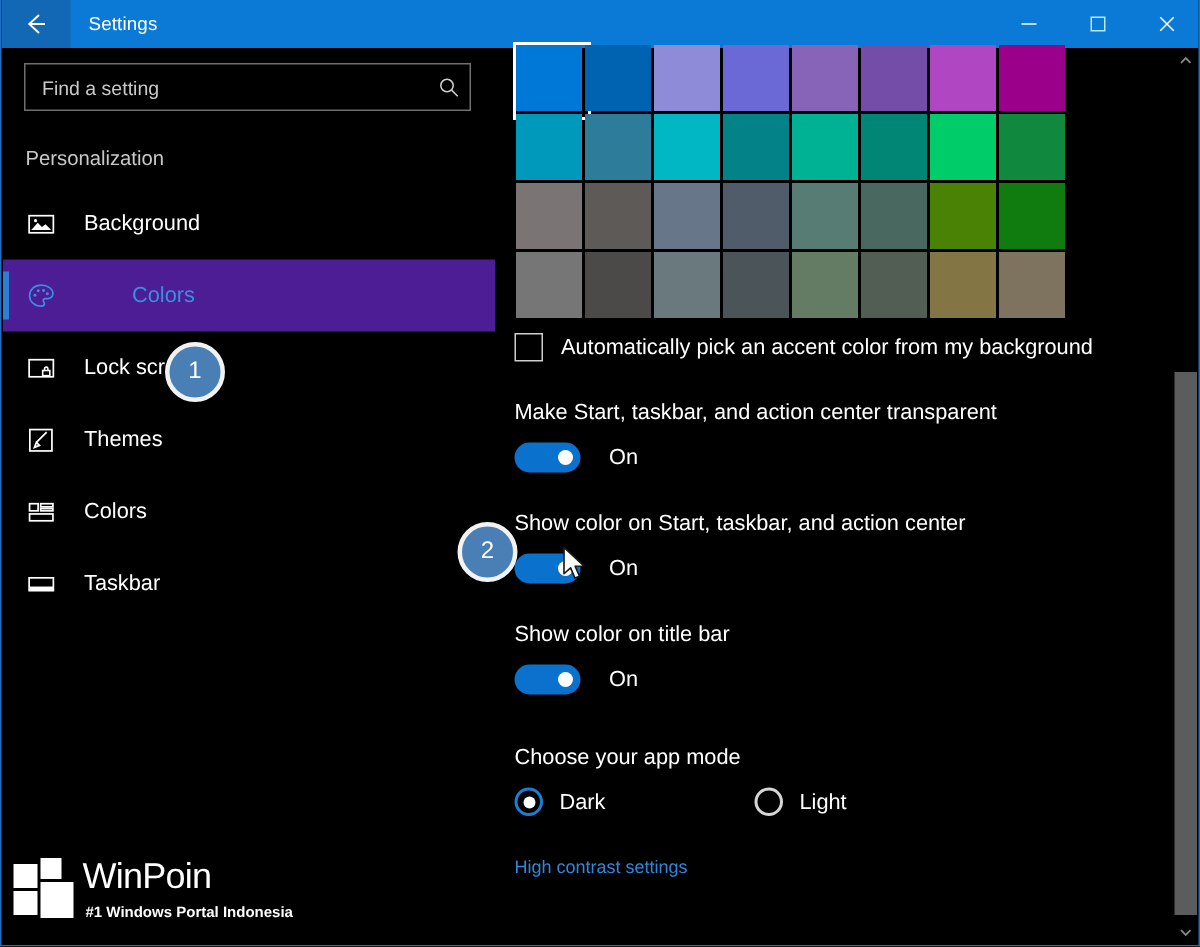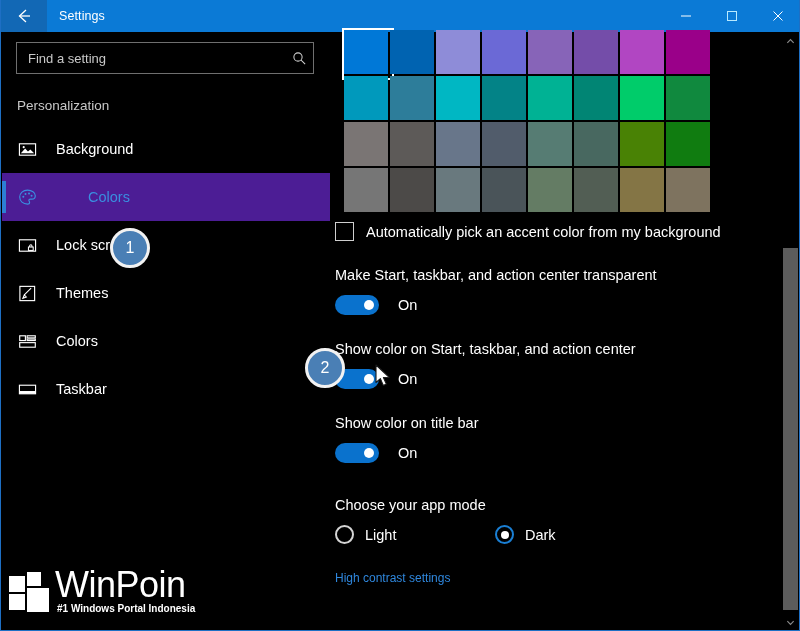--- a/index.html
+++ b/index.html
@@ -177,21 +177,21 @@
     content: "";
     position: absolute;
     left: -2px; top: -2px;
     width: 48px; height: 48px;
     border: 2px solid #ffffff;
   }
 
   
   #controls {
     position: absolute;
-    left: 5px; top: 182px;
+    left: 13px; top: 182px;
     width: 430px;
   }
   .row-checkbox {
     display: flex;
     align-items: center;
     margin-top: 8px;
   }
   .cbox {
     width: 19px; height: 19px;
     border: 1px solid #cfcfcf;
@@ -341,21 +341,21 @@
     display: block;
     background: #ffffff;
   }
   #wm-s1 { left: 0;  top: 4px;  width: 16px; height: 16px; }
   #wm-s2 { left: 18px; top: 0;  width: 14px; height: 14px; }
   #wm-s3 { left: 0;  top: 22px; width: 16px; height: 16px; }
   #wm-s4 { left: 18px; top: 16px; width: 22px; height: 24px; }
   #wm-text { display: flex; flex-direction: column; }
   #wm-name {
     color: #ffffff;
-    font-size: 36px;
+    font-size: 24px;
     line-height: 34px;
     letter-spacing: -.5px;
   }
   #wm-tag {
     color: #ffffff;
     font-size: 10px;
     font-weight: bold;
     line-height: 14px;
     padding-left: 2px;
   }
@@ -565,26 +565,26 @@
               <span class="knob"></span>
             </span>
           <span class="toggle-state">On</span>
         </div>
       </div>
 
       <div id="appmode-block">
         <div class="setting-title">Choose your app mode</div>
         <div class="radio-row">
           <span class="radio-group">
+            <span class="radio checked"></span>
+            <span class="radio-label">Dark</span>
+          </span>
+          <span class="radio-group">
             <span class="radio"></span>
             <span class="radio-label">Light</span>
-          </span>
-          <span class="radio-group">
-            <span class="radio checked"></span>
-            <span class="radio-label">Dark</span>
           </span>
         </div>
         <a id="hc-link" href="#">High contrast settings</a>
       </div>
 
     </div>
   </div>
 
   <div id="scrollbar">
     <div id="sb-up">

